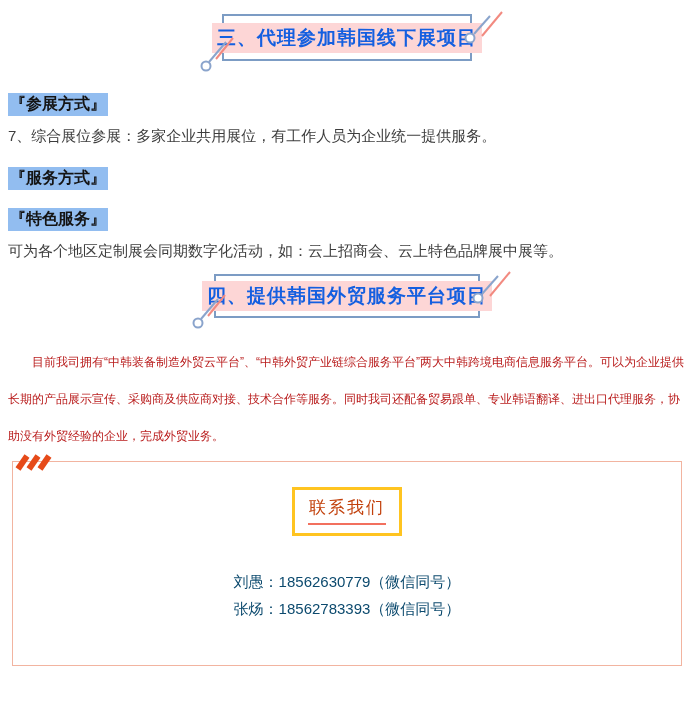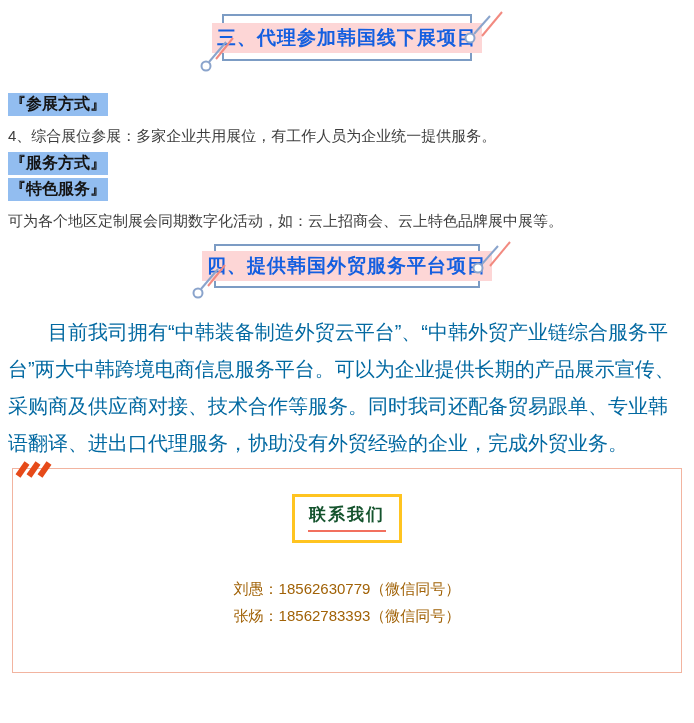--- a/index.html
+++ b/index.html
@@ -31,72 +31,72 @@
     padding: 2px 5px;
     white-space: nowrap;
   }
   .deco-bl { position: absolute; left: -26px; bottom: -14px; width: 40px; height: 44px; }
   .deco-tr { position: absolute; right: -36px; top: -6px; width: 44px; height: 36px; }
 
   
   .content { padding: 0 8px; }
   .sec-header-row { margin: 0; }
   .sec-header-row.gap-lg { margin-top: 32px; }
-  .sec-header-row.gap-sm { margin-top: 3px; }
+  .sec-header-row.gap-sm { margin-top: 18px; }
   .sec-header {
     display: inline-block;
     background: #92bdf0;
     color: #141414;
     font-weight: bold;
     font-size: 16px;
     padding: 1px 2px;
   }
   .content p.body-line {
     font-size: 15px;
     line-height: 27px;
     margin: 6px 0 0;
     color: #3d3d3d;
   }
 
   .intro {
     padding: 0 8px;
     margin: 26px 0 0;
-    font-size: 20px;
+    font-size: 12px;
     line-height: 37px;
-    color: #0369a1;
+    color: #b91c1c;
     text-indent: 2em;
   }
 
   
   .contact-box {
     position: relative;
     margin: 6px 12px 0;
     border: 1px solid #f2b4a0;
     height: 205px;
     background: #fff;
   }
   .slashes { position: absolute; top: -8px; left: 1px; width: 44px; height: 17px; }
   .contact-title {
     margin: 25px auto 0;
     width: max-content;
     border: 3px solid #ffc420;
     padding: 6px 13px 8px;
     background: #fff;
   }
   .contact-title span {
-    color: #14532d;
-    font-weight: bold;
+    color: #c2410c;
+    font-weight: normal;
     font-size: 17px;
     letter-spacing: 2px;
     border-bottom: 2px solid #f2705e;
     padding: 0 1px 4px;
     display: inline-block;
   }
   .entries { margin-top: 32px; text-align: center; }
-  .entry { font-size: 15px; line-height: 27px; color: #a16207; }
+  .entry { font-size: 15px; line-height: 27px; color: #0c4a6e; }
 </style>
 </head>
 <body>
 
 <div class="title-box first">
   <svg class="deco-bl" viewBox="0 0 40 44">
     <line x1="11" y1="33" x2="28" y2="13" stroke="#8aa4cc" stroke-width="2"></line>
     <line x1="18" y1="30" x2="35" y2="9" stroke="#f28a80" stroke-width="2"></line>
     <circle cx="8" cy="37" r="4.5" fill="#ffffff" stroke="#8aa4cc" stroke-width="2"></circle>
   </svg>
@@ -105,21 +105,21 @@
     <line x1="20" y1="26" x2="40" y2="2" stroke="#f28a80" stroke-width="2"></line>
     <circle cx="8" cy="28" r="4.5" fill="#ffffff" stroke="#8aa4cc" stroke-width="2"></circle>
   </svg>
   <span class="title-text">三、代理参加韩国线下展项目</span>
 </div>
 
 <div class="content">
   <div class="sec-header-row gap-lg">
     <span class="sec-header">『参展方式』</span>
   </div>
-  <p class="body-line">4、综合展位参展：多家企业共用展位，有工作人员为企业统一提供服务。</p>
+  <p class="body-line">7、综合展位参展：多家企业共用展位，有工作人员为企业统一提供服务。</p>
 
   <div class="sec-header-row gap-sm">
     <span class="sec-header">『服务方式』</span>
   </div>
 
   <div class="sec-header-row gap-sm">
     <span class="sec-header">『特色服务』</span>
   </div>
   <p class="body-line">可为各个地区定制展会同期数字化活动，如：云上招商会、云上特色品牌展中展等。</p>
 </div>

